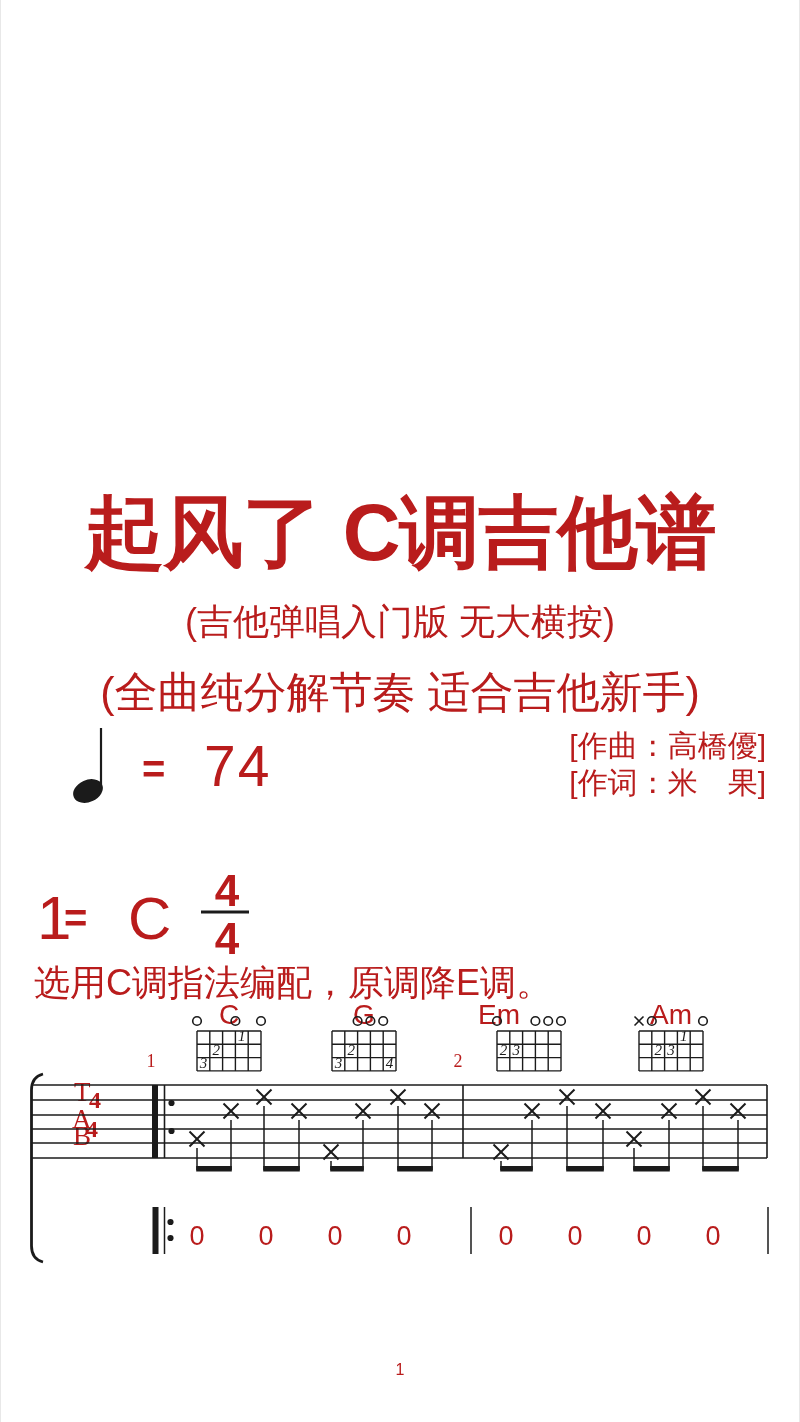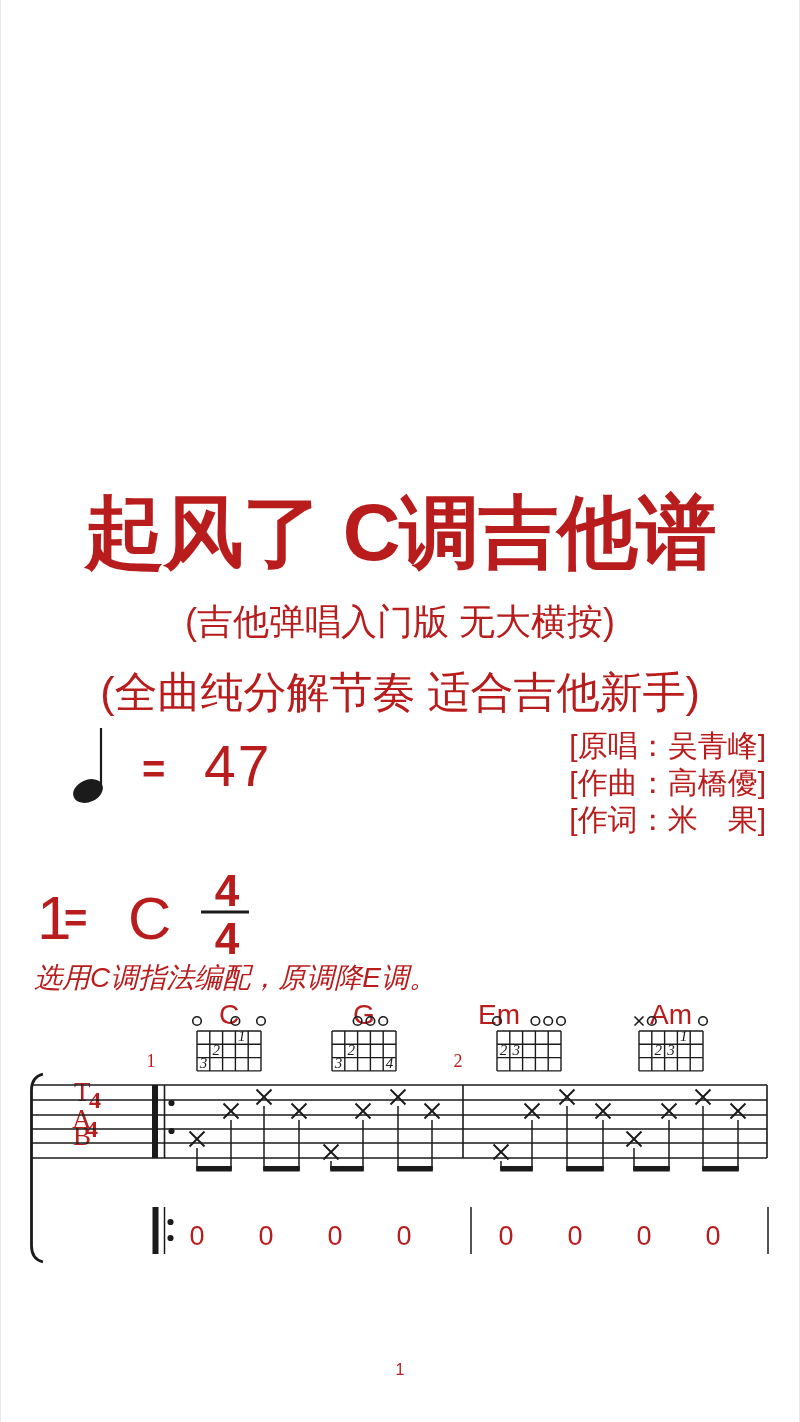--- a/index.html
+++ b/index.html
@@ -12,43 +12,42 @@
   #sub2{top:664px;font-size:43px;font-weight:500;}
   #tempo-eq{left:141px;top:747px;font-size:40px;font-weight:700;}
   #tempo-bpm{left:203px;top:733px;font-size:57px;font-weight:500;letter-spacing:2px;}
   #credits{right:33px;top:727px;text-align:right;font-size:30px;line-height:37px;font-weight:500;}
   #key-tonic{left:36px;top:882px;font-size:62px;}
   #key-eq{left:63px;top:896px;font-size:40px;font-weight:700;}
   #key-name{left:127px;top:884px;font-size:60px;}
   .frac{left:202px;width:48px;text-align:center;font-size:44px;font-weight:700;}
   #frac-top{top:866px;}
   #frac-bot{top:914px;}
-  #arr-note{left:33px;top:959px;font-size:28px;font-weight:500;font-style:italic;}
+  #arr-note{left:33px;top:959px;font-size:36px;font-weight:500;}
   .chord-label{top:999px;font-size:28px;font-weight:500;transform:translateX(-50%);}
   .measure-num{top:1051px;font-size:18px;transform:translateX(-50%);font-family:"Liberation Serif","DejaVu Serif",serif;}
   .tabletter{font-family:"Liberation Serif","DejaVu Serif",serif;font-size:27px;}
   .timesig{font-family:"Liberation Serif","DejaVu Serif",serif;font-size:24px;font-weight:700;}
   .jz{position:absolute;top:1221px;transform:translateX(-50%);font-size:27px;font-weight:500;}
   #page-num{top:1361px;font-size:16px;}
   #overlay{position:absolute;left:0;top:0;pointer-events:none;}
 </style>
 </head>
 <body>
 
 <div id="page">
 
   <div id="title" class="abs ctr">起风了 C调吉他谱</div>
   <div id="sub1" class="abs ctr">(吉他弹唱入门版 无大横按)</div>
   <div id="sub2" class="abs ctr">(全曲纯分解节奏 适合吉他新手)</div>
 
   <div id="tempo-eq" class="abs">=</div>
-  <div id="tempo-bpm" class="abs">47</div>
+  <div id="tempo-bpm" class="abs">74</div>
 
   <div id="credits" class="abs">
-    <div>[原唱：吴青峰]</div>
     <div>[作曲：高橋優]</div>
     <div>[作词：米　果]</div>
   </div>
 
   <div id="key-tonic" class="abs">1</div>
   <div id="key-eq" class="abs">=</div>
   <div id="key-name" class="abs">C</div>
   <div id="frac-top" class="abs frac">4</div>
   <div id="frac-bot" class="abs frac">4</div>
 

